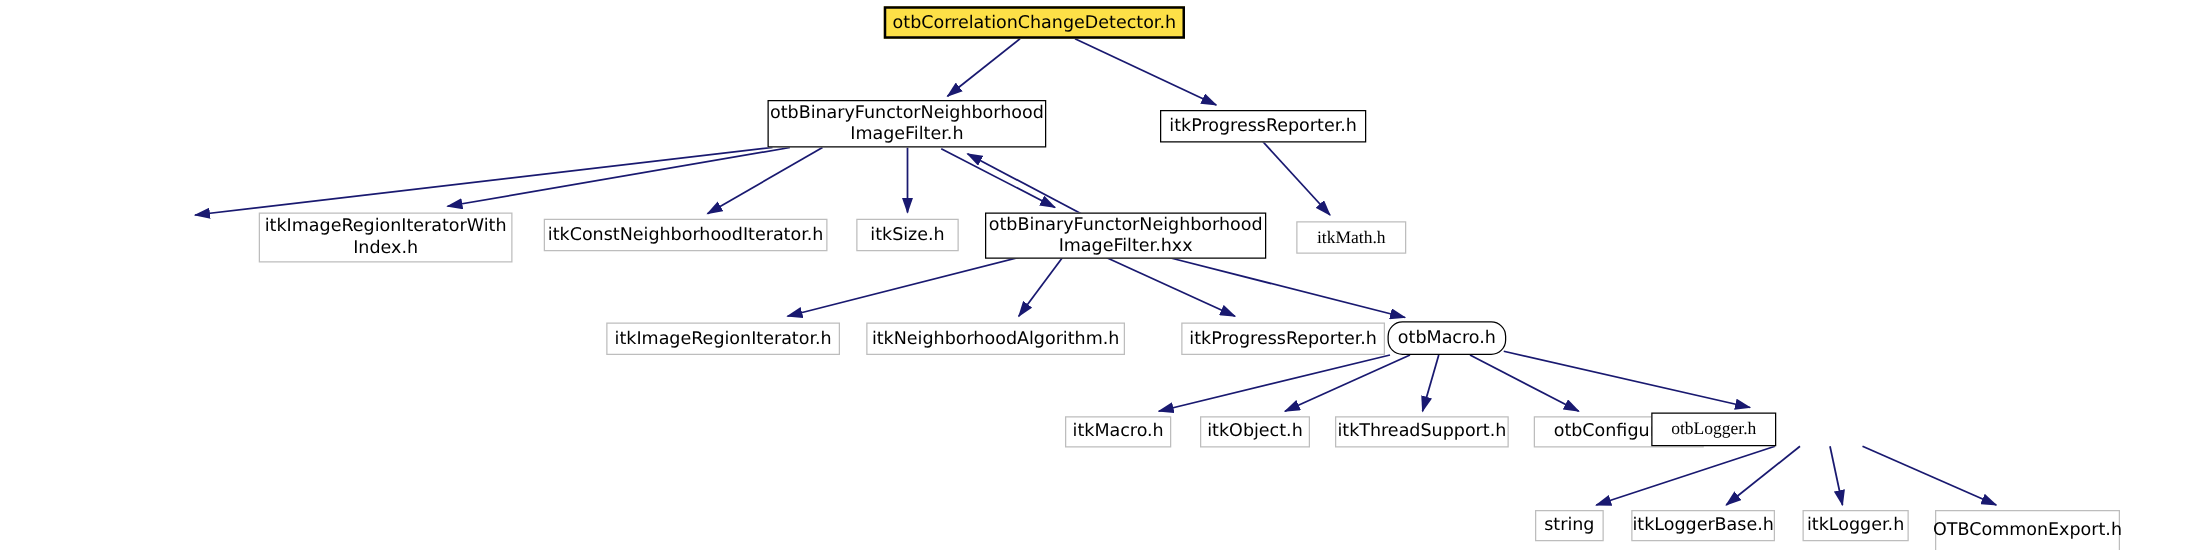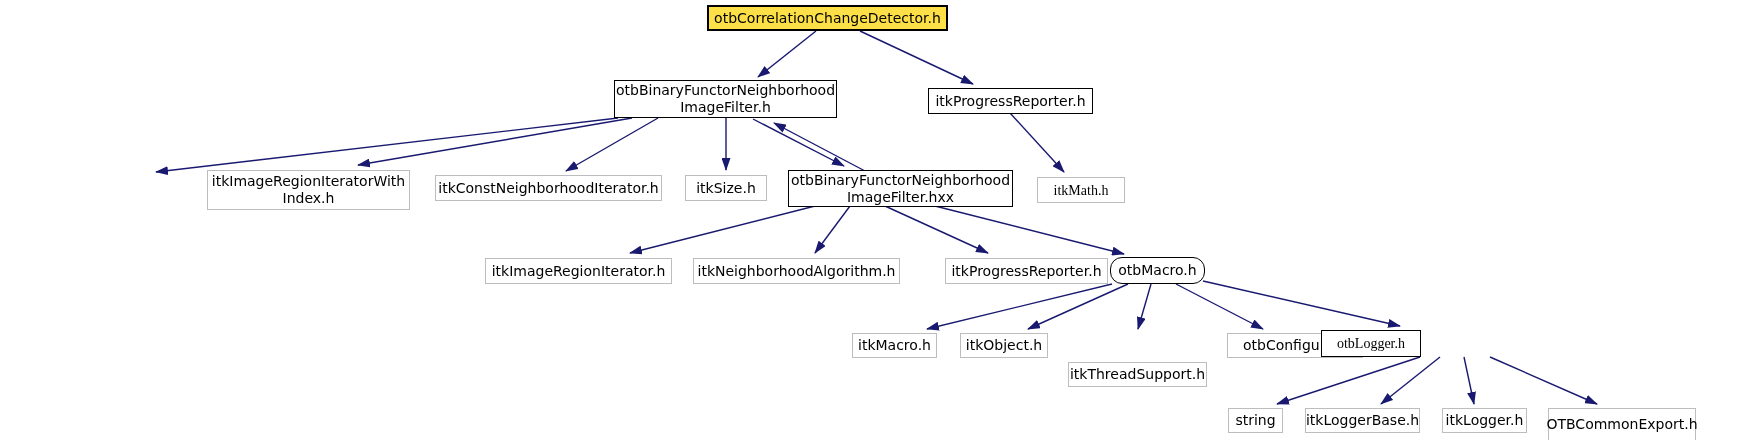--- a/index.html
+++ b/index.html
@@ -39,21 +39,21 @@
   #n-constneigh    { left: 435px;  top: 175px; width: 227px; height: 26px; }
   #n-itksize       { left: 685px;  top: 175px; width: 82px;  height: 26px; }
   #n-bfnif-hxx     { left: 788px;  top: 170px; width: 225px; height: 37px; }
   #n-itkmath       { left: 1037px; top: 177px; width: 88px;  height: 26px; font-family: Liberation Serif, serif; }
   #n-regioniter    { left: 485px;  top: 258px; width: 187px; height: 26px; }
   #n-neighalg      { left: 693px;  top: 258px; width: 207px; height: 26px; }
   #n-progress      { left: 925px;  top: 258px; width: 163px; height: 26px; margin-left: 20px; }
   #n-otbmacro      { left: 1110px; top: 257px; width: 95px;  height: 27px; border-radius: 12px; }
   #n-itkmacro      { left: 852px;  top: 333px; width: 85px;  height: 25px; }
   #n-itkobject     { left: 960px;  top: 333px; width: 88px;  height: 25px; }
-  #n-threadsupport { left: 1068px; top: 333px; width: 139px; height: 25px; margin-top: 29px; }
+  #n-threadsupport { left: 1068px; top: 333px; width: 139px; height: 25px; }
   #n-otbconfigure  { left: 1227px; top: 333px; width: 136px; height: 25px; }
   #n-otblogger     { left: 1321px; top: 330px; width: 100px; height: 27px; font-family: Liberation Serif, serif; }
   #n-string        { left: 1228px; top: 408px; width: 55px;  height: 25px; }
   #n-loggerbase    { left: 1305px; top: 408px; width: 115px; height: 25px; }
   #n-itklogger     { left: 1442px; top: 408px; width: 85px;  height: 25px; }
   #n-commonexport  { left: 1548px; top: 408px; width: 148px; height: 33px; }
 
   #edges line { stroke: #191970; stroke-width: 1.4px; }
 </style>
 </head>

